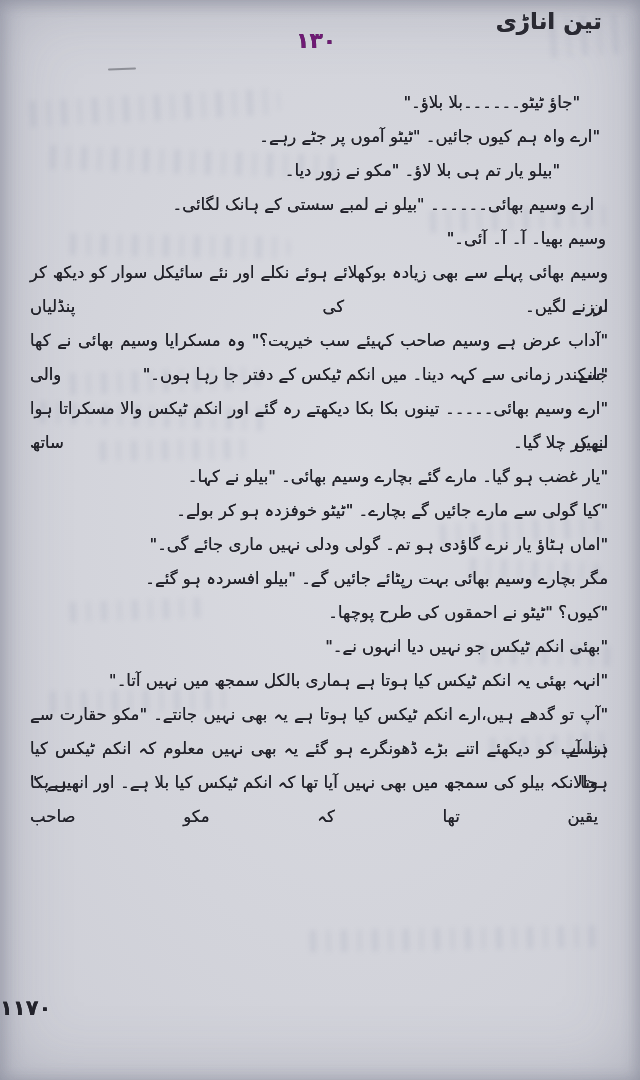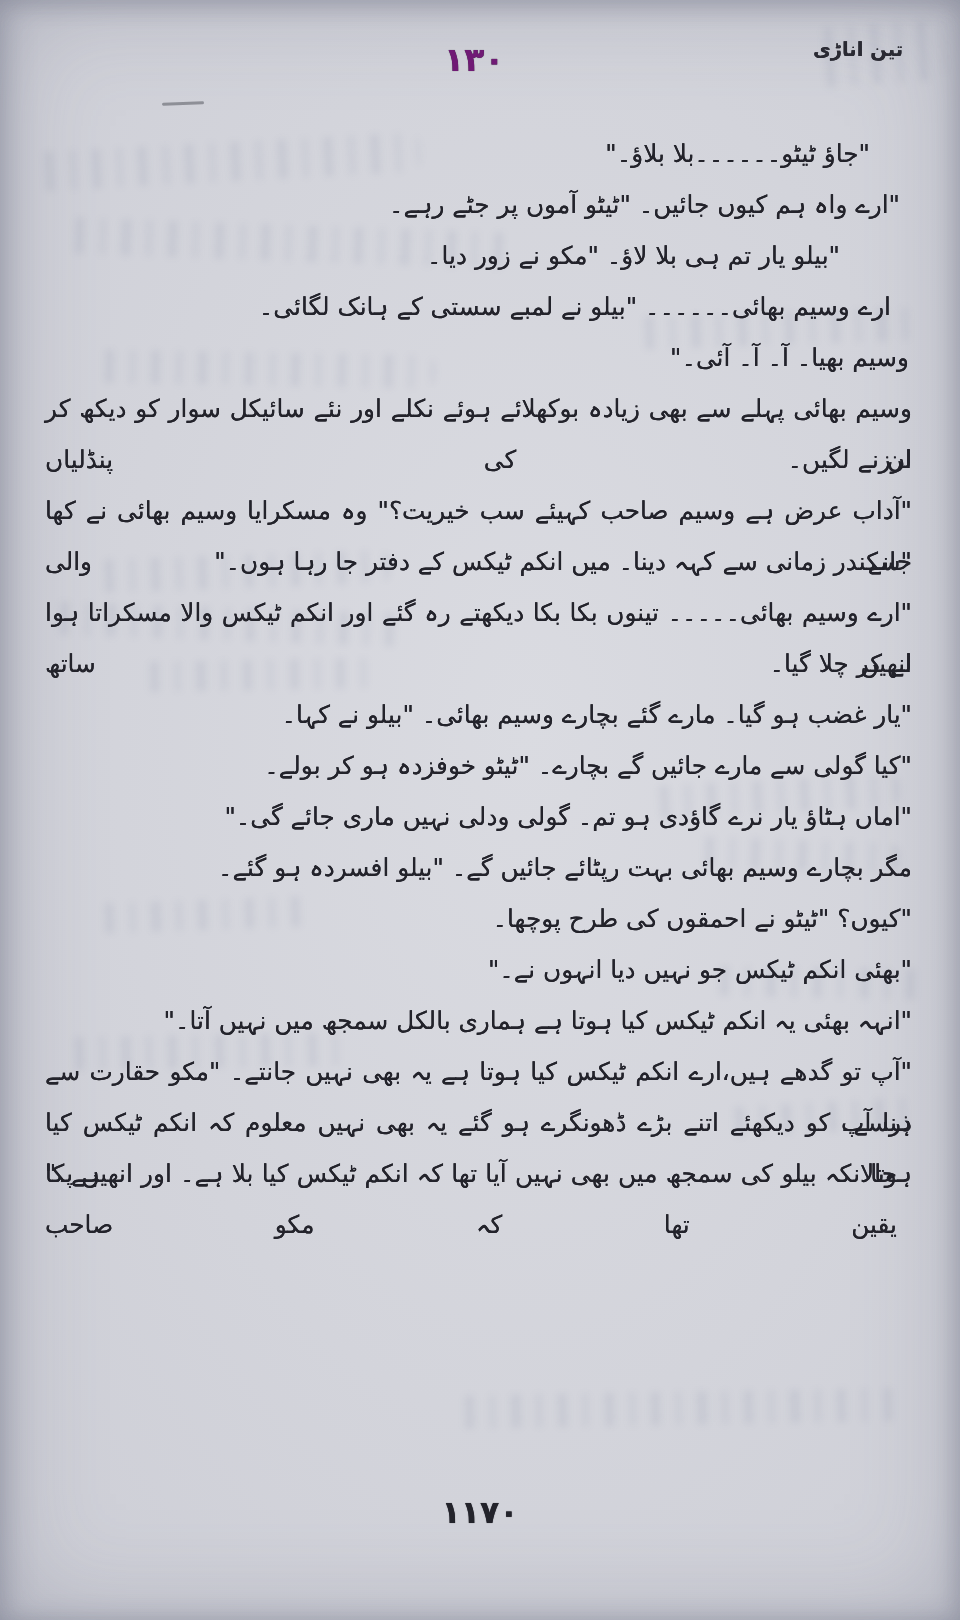--- a/index.html
+++ b/index.html
@@ -12,22 +12,22 @@
   .page{
     position:absolute;inset:0;
     box-shadow:
       inset 0 0 70px rgba(90,95,115,0.28),
       inset 8px 0 18px rgba(90,95,115,0.18),
       inset -6px 0 14px rgba(90,95,115,0.16),
       inset 0 6px 14px rgba(90,95,115,0.14);
   }
   
   .book-title{
-    position:absolute;top:26px;right:38px;
-    direction:rtl;font-size:13px;font-weight:bold;color:#2a2a33;
+    position:absolute;top:8px;right:38px;
+    direction:rtl;font-size:23px;font-weight:bold;color:#2a2a33;
     text-shadow:0 0 .4px #2a2a33;
   }
   .pageno-top{
     position:absolute;top:28px;left:296px;
     font-size:22px;font-weight:bold;color:#701a75;letter-spacing:2px;
     text-shadow:0 0 .5px #23232b;
   }
   .scan-dash{
     position:absolute;top:68px;left:108px;width:28px;height:2px;
     background:rgba(60,62,72,.45);border-radius:2px;transform:rotate(-2deg);
@@ -41,21 +41,21 @@
     direction:rtl;
     height:34px;line-height:34px;font-size:16.5px;
     white-space:nowrap;
     text-shadow:0 0 .35px #23232b;
   }
   .r{text-align:right;}
   .l{text-align:right;}
   .full{text-align:justify;text-align-last:justify;white-space:normal;}
   
   .pageno-bottom{
-    position:absolute;top:996px;left:0;right:0;text-align:center;
+    position:absolute;top:996px;left:0;right:0;
     font-size:21px;font-weight:bold;color:#23232b;letter-spacing:2px;
     text-shadow:0 0 .5px #23232b;
   }
   
   .g{
     position:absolute;opacity:.5;filter:blur(2.5px);pointer-events:none;
     background:repeating-linear-gradient(90deg,
       rgba(255,255,255,0) 0 10px,
       rgba(110,120,150,0.22) 10px 16px,
       rgba(255,255,255,0) 16px 26px,

